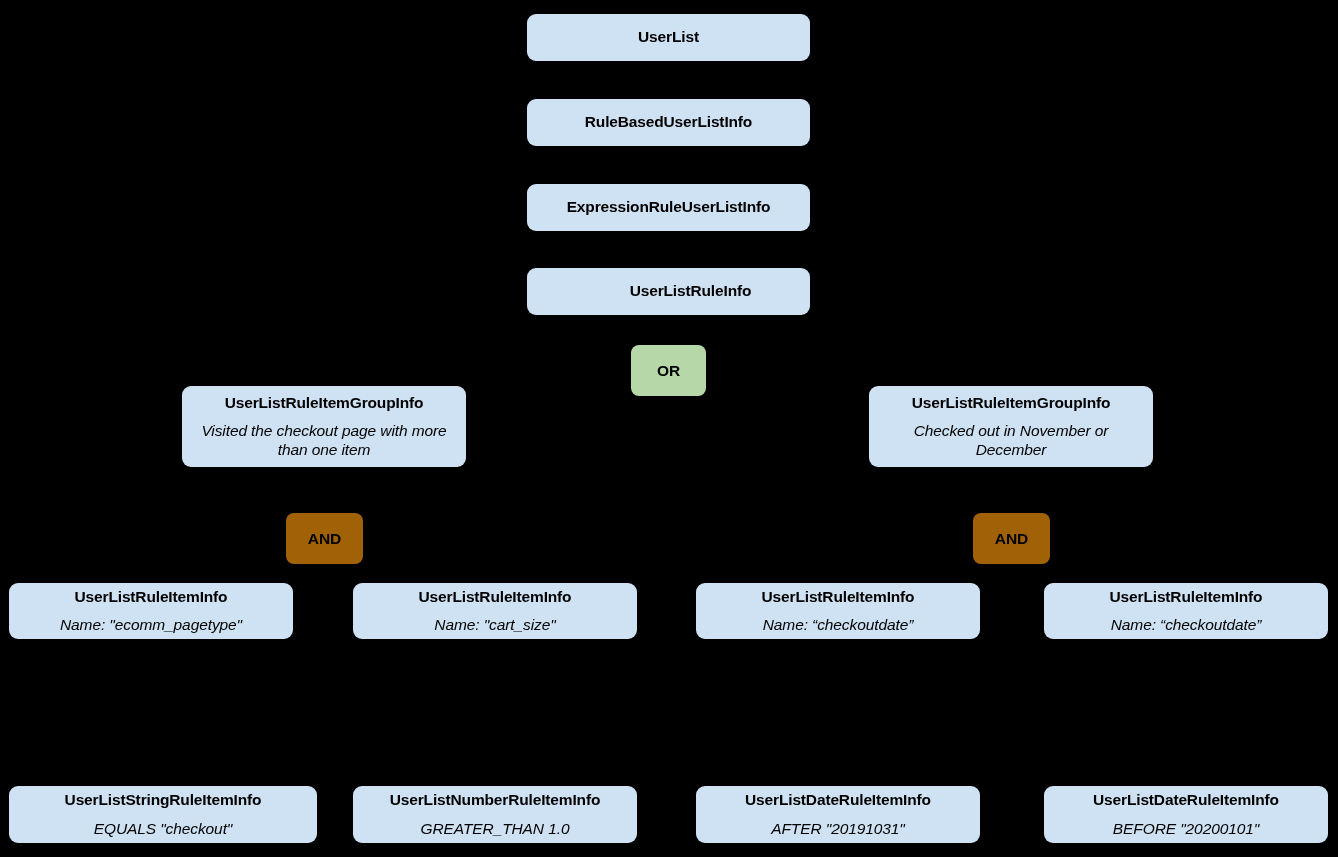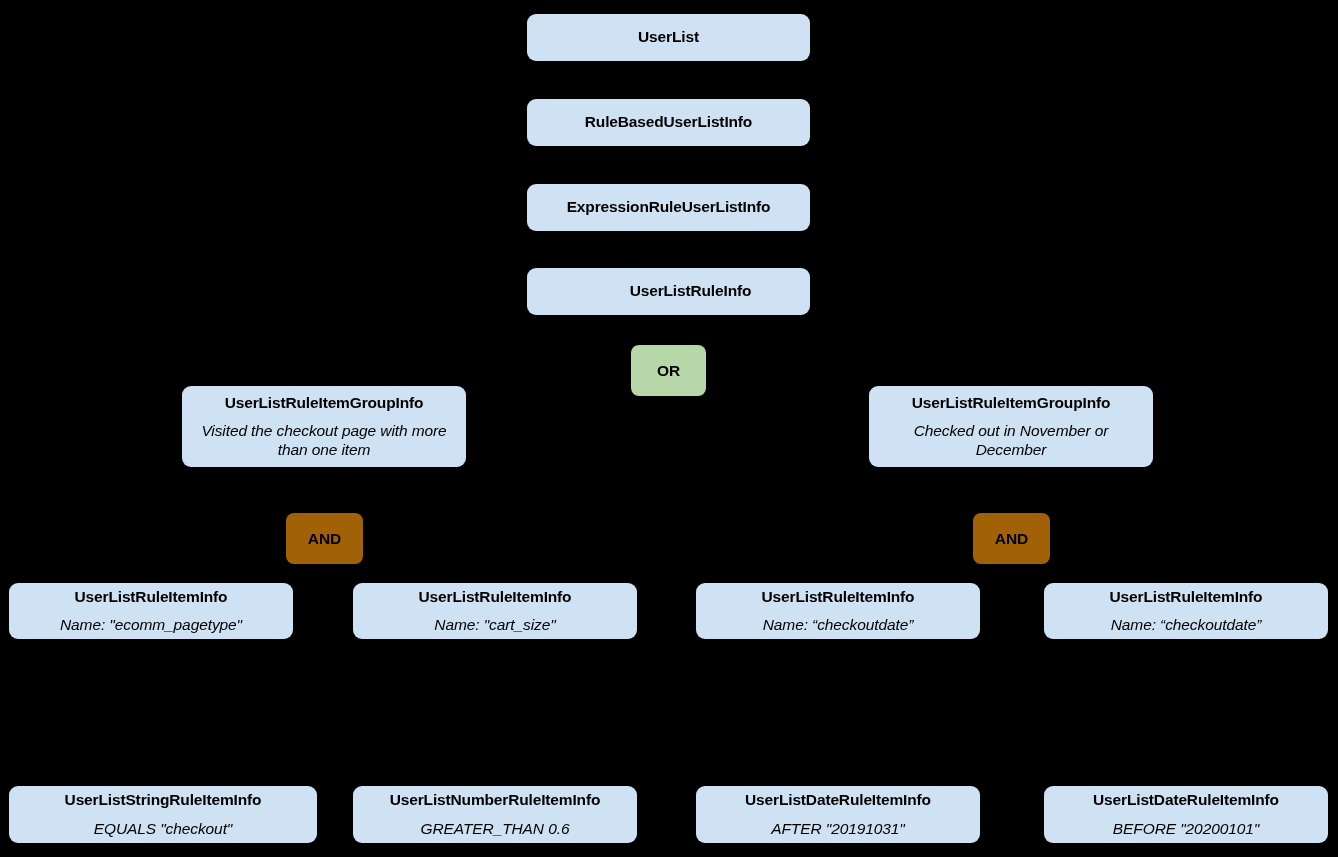--- a/index.html
+++ b/index.html
@@ -140,21 +140,21 @@
     <div class="sub">Name: “checkoutdate”</div>
   </div>
 
   <div class="node box" style="left:9px;top:786px;width:308px;height:57px;">
     <div class="title">UserListStringRuleItemInfo</div>
     <div class="sub">EQUALS "checkout"</div>
   </div>
 
   <div class="node box" style="left:353px;top:786px;width:284px;height:57px;">
     <div class="title">UserListNumberRuleItemInfo</div>
-    <div class="sub">GREATER_THAN 0.6</div>
+    <div class="sub">GREATER_THAN 1.0</div>
   </div>
 
   <div class="node box" style="left:696px;top:786px;width:284px;height:57px;">
     <div class="title">UserListDateRuleItemInfo</div>
     <div class="sub">AFTER "20191031"</div>
   </div>
 
   <div class="node box" style="left:1044px;top:786px;width:284px;height:57px;">
     <div class="title">UserListDateRuleItemInfo</div>
     <div class="sub">BEFORE "20200101"</div>

